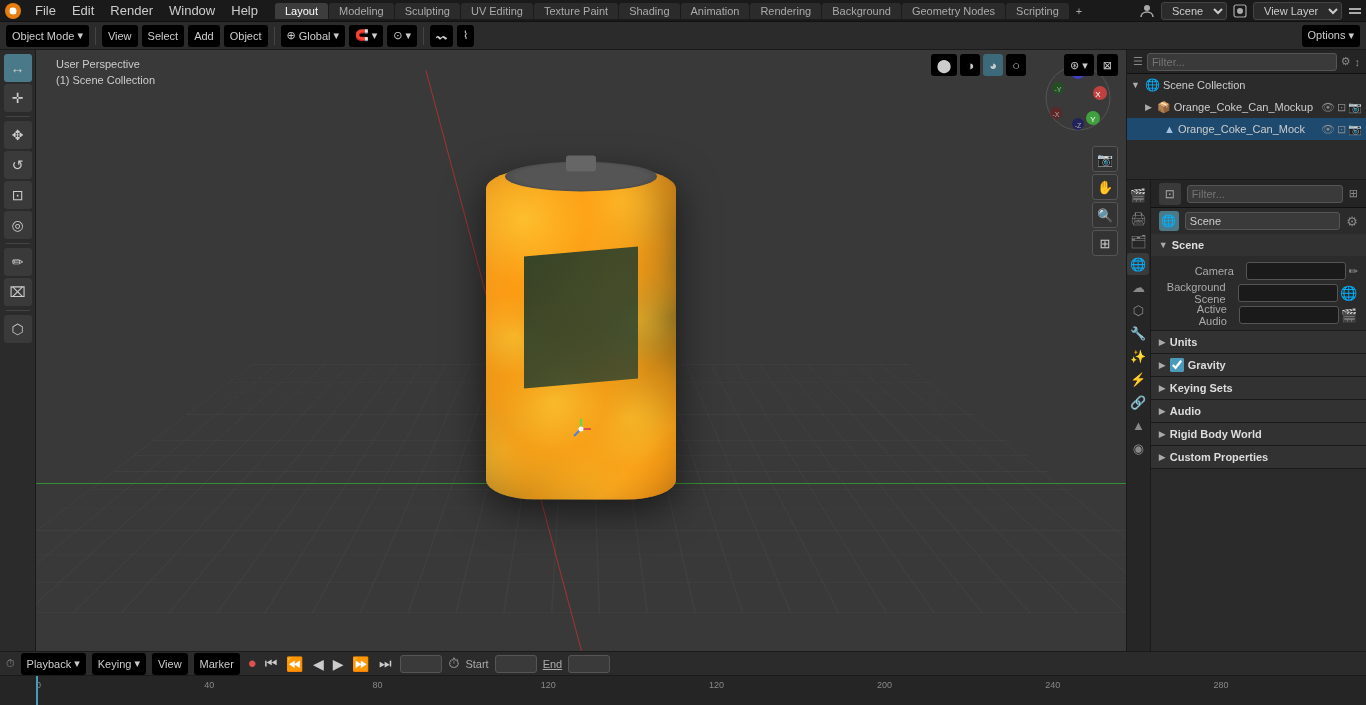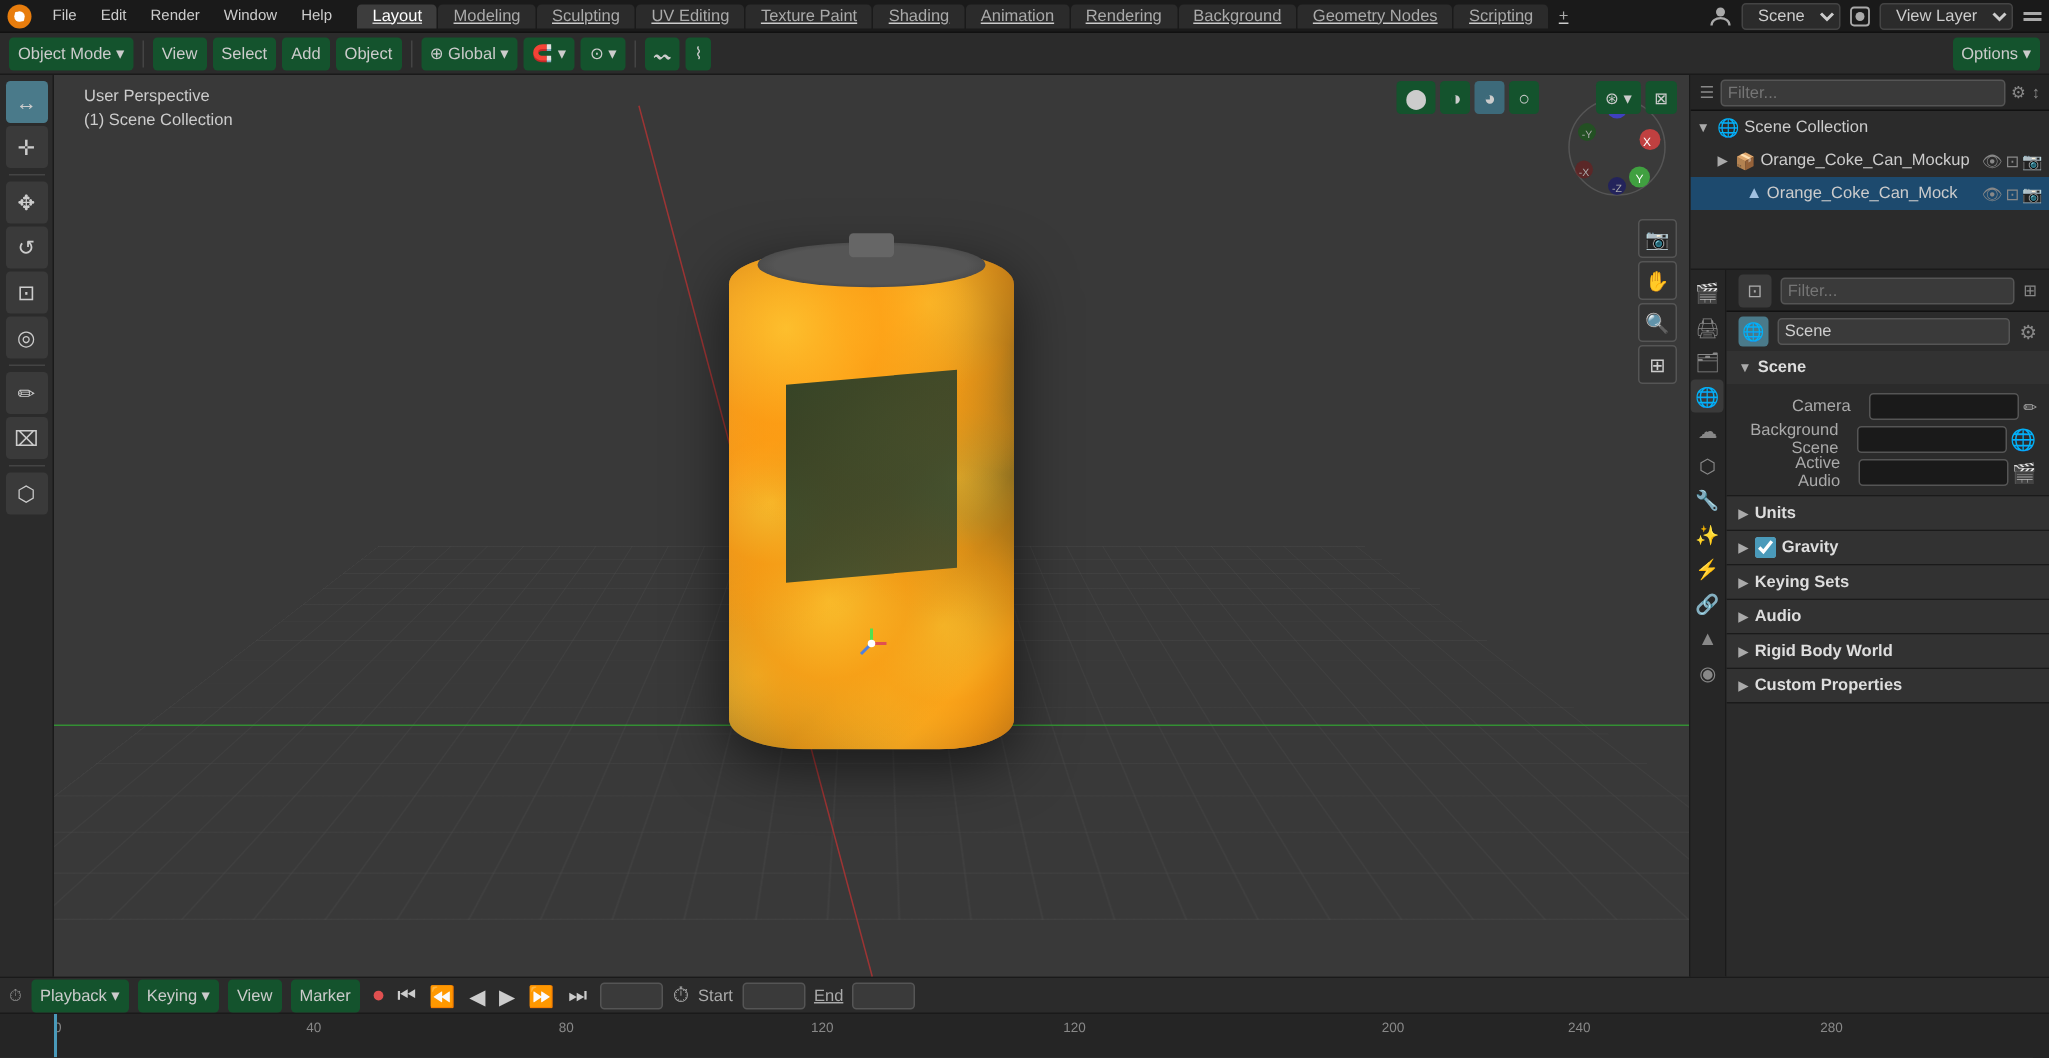--- a/index.html
+++ b/index.html
@@ -25,31 +25,30 @@
       gap: 2px;
     }
     .blender-logo {
       width: 18px;
       height: 18px;
       margin-right: 4px;
       flex-shrink: 0;
     }
     .menu-item {
       padding: 2px 7px;
-      font-size: 10px;
+      font-size: 13px;
       color: #ccc;
       cursor: pointer;
       border-radius: 3px;
     }
     .workspace-tabs {
       display: flex;
       align-items: center;
       margin-left: 8px;
       gap: 1px;
-      text-decoration: underline;
     }
     .workspace-tab {
       padding: 2px 10px;
       font-size: 11px;
       color: #aaa;
       cursor: pointer;
       border-radius: 3px 3px 0 0;
       background: #2b2b2b;
     }
     .workspace-tab.active {
@@ -89,21 +88,21 @@
       display: flex;
       align-items: center;
       height: 28px;
       background: #2b2b2b;
       border-bottom: 1px solid #1a1a1a;
       padding: 0 6px;
       gap: 4px;
     }
     .toolbar-btn {
       padding: 2px 6px;
-      background: #14532d;
+      background: #000000;
       border: none;
       color: #ccc;
       font-size: 11px;
       border-radius: 3px;
       cursor: pointer;
       display: flex;
       align-items: center;
       gap: 3px;
       height: 22px;
     }
@@ -941,21 +940,21 @@
 
   <div style="flex:1; position:relative; background:#252525; overflow:hidden;">
 
     <div style="display:flex; align-items:flex-end; height:14px; padding: 0 36px; position:relative;">
       <div style="position:absolute; top:0; left:36px; right:36px; height:100%; display:flex;">
         <span class="ruler-mark" style="left:0%;">0</span>
         <span class="ruler-mark" style="left:13%;">40</span>
         <span class="ruler-mark" style="left:26%;">80</span>
         <span class="ruler-mark" style="left:39%;">120</span>
         <span class="ruler-mark" style="left:52%;">120</span>
-        <span class="ruler-mark" style="left:65%;margin-left:44px;">200</span>
+        <span class="ruler-mark" style="left:65%;">200</span>
         <span class="ruler-mark" style="left:78%;">240</span>
         <span class="ruler-mark" style="left:91%;">280</span>
       </div>
     </div>
 
     <div style="position:absolute; top:0; left:36px; bottom:0; width:2px; background:#4a9aba;"></div>
   </div>
 </div>
 
 </body></html>

